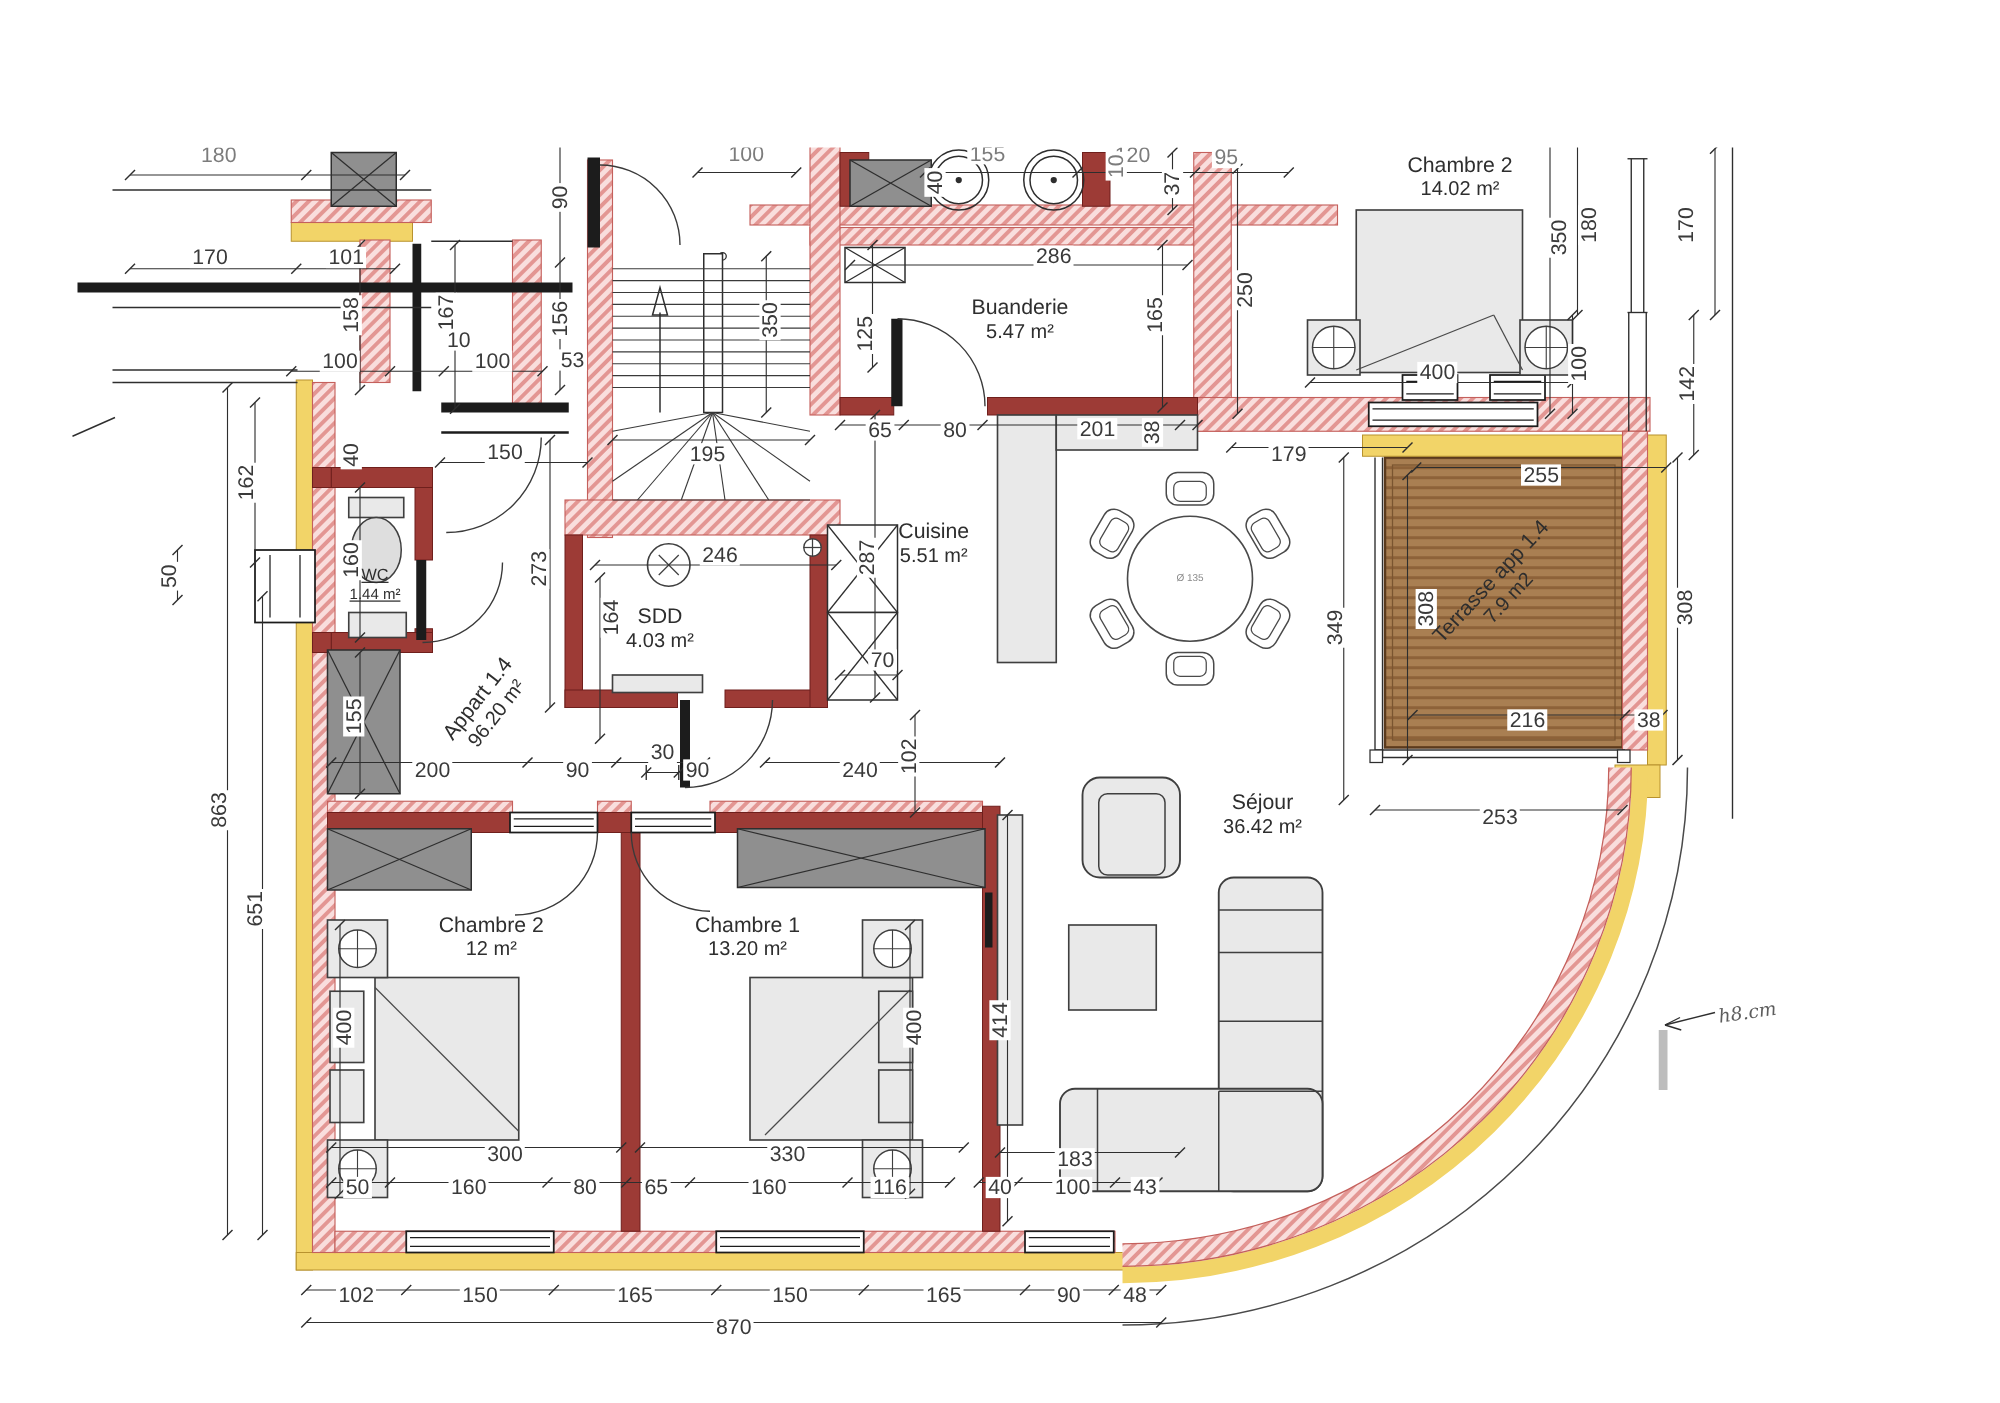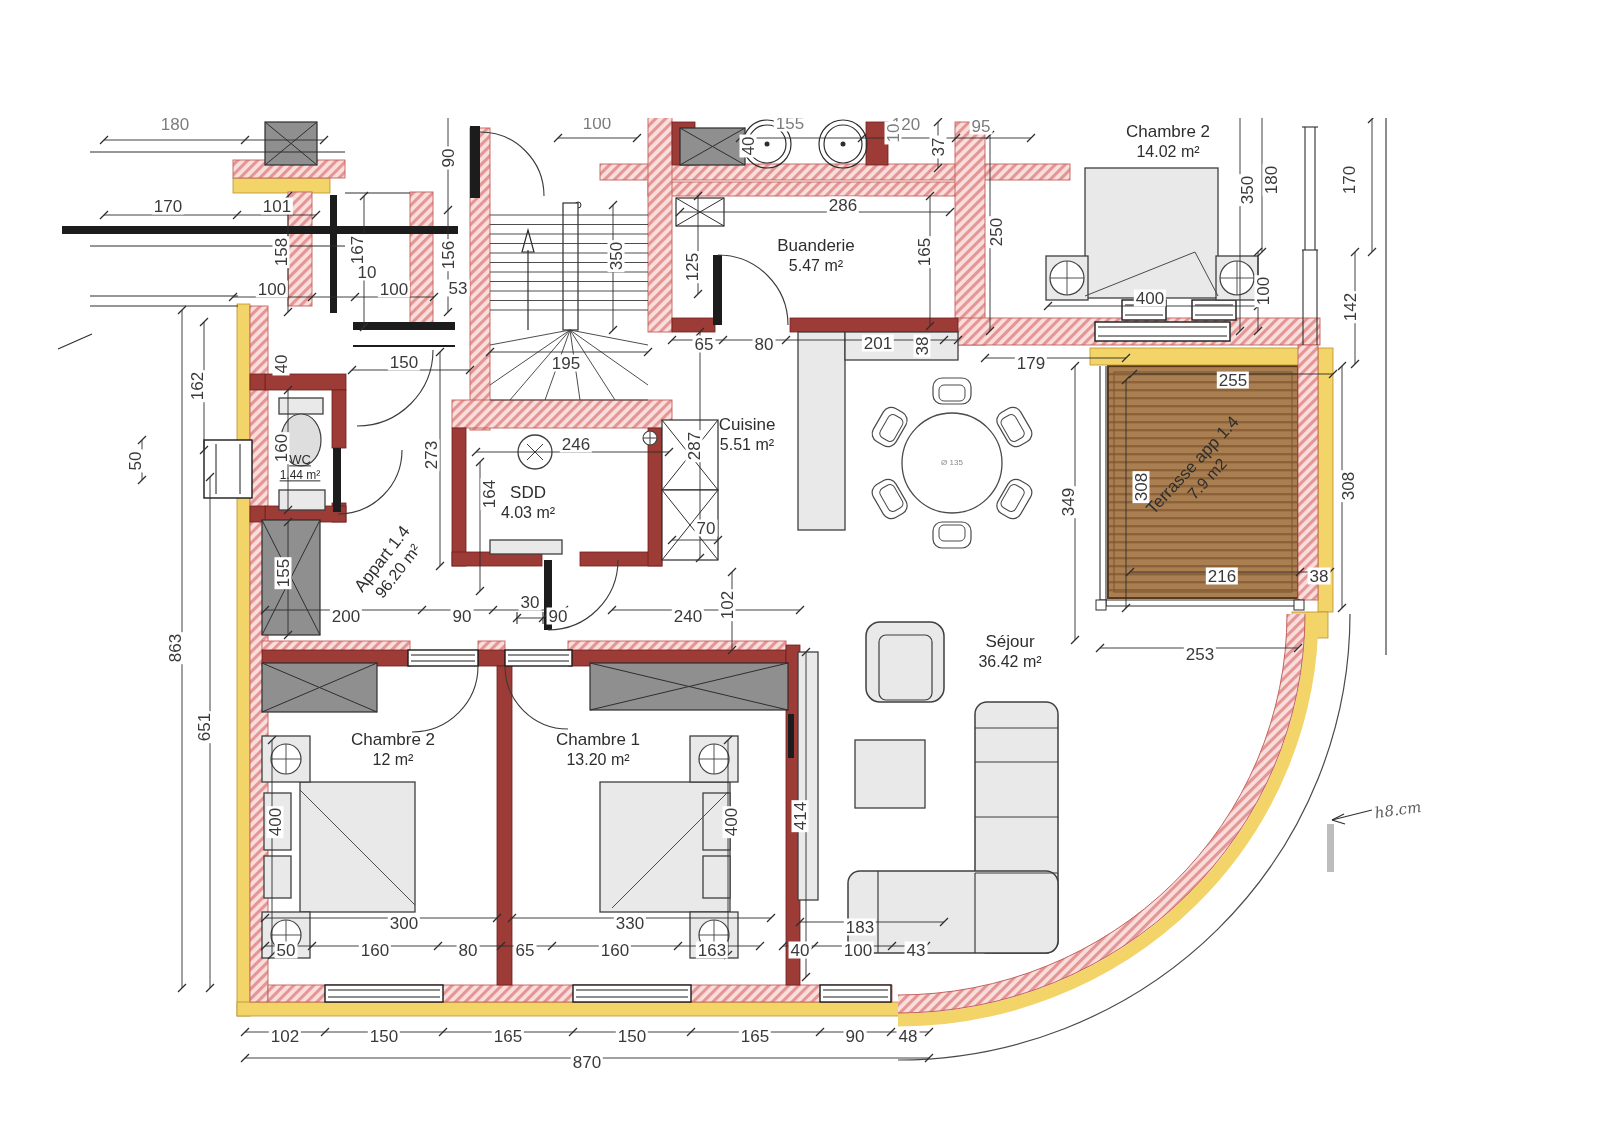--- a/index.html
+++ b/index.html
@@ -586,21 +586,21 @@
       <div class="dim" style="left: 800px; top: 950px; transform: translate(-50%, -50%) rotate(0deg);">40</div>
       <div class="dim" style="left: 858px; top: 950px; transform: translate(-50%, -50%) rotate(0deg);">100</div>
       <div class="dim" style="left: 916px; top: 950px; transform: translate(-50%, -50%) rotate(0deg);">43</div>
       <div class="dim" style="left: 404px; top: 923px; transform: translate(-50%, -50%) rotate(0deg);">300</div>
       <div class="dim" style="left: 630px; top: 923px; transform: translate(-50%, -50%) rotate(0deg);">330</div>
       <div class="dim" style="left: 286px; top: 950px; transform: translate(-50%, -50%) rotate(0deg);">50</div>
       <div class="dim" style="left: 375px; top: 950px; transform: translate(-50%, -50%) rotate(0deg);">160</div>
       <div class="dim" style="left: 468px; top: 950px; transform: translate(-50%, -50%) rotate(0deg);">80</div>
       <div class="dim" style="left: 525px; top: 950px; transform: translate(-50%, -50%) rotate(0deg);">65</div>
       <div class="dim" style="left: 615px; top: 950px; transform: translate(-50%, -50%) rotate(0deg);">160</div>
-      <div class="dim" style="left: 712px; top: 950px; transform: translate(-50%, -50%) rotate(0deg);">163</div>
+      <div class="dim" style="left: 712px; top: 950px; transform: translate(-50%, -50%) rotate(0deg);">116</div>
       <div class="dim" style="left: 275px; top: 822px; transform: translate(-50%, -50%) rotate(-90deg);">400</div>
       <div class="dim" style="left: 731px; top: 822px; transform: translate(-50%, -50%) rotate(-90deg);">400</div>
       <div class="dim" style="left: 285px; top: 1036px; transform: translate(-50%, -50%) rotate(0deg);">102</div>
       <div class="dim" style="left: 384px; top: 1036px; transform: translate(-50%, -50%) rotate(0deg);">150</div>
       <div class="dim" style="left: 508px; top: 1036px; transform: translate(-50%, -50%) rotate(0deg);">165</div>
       <div class="dim" style="left: 632px; top: 1036px; transform: translate(-50%, -50%) rotate(0deg);">150</div>
       <div class="dim" style="left: 755px; top: 1036px; transform: translate(-50%, -50%) rotate(0deg);">165</div>
       <div class="dim" style="left: 855px; top: 1036px; transform: translate(-50%, -50%) rotate(0deg);">90</div>
       <div class="dim" style="left: 908px; top: 1036px; transform: translate(-50%, -50%) rotate(0deg);">48</div>
       <div class="dim" style="left: 587px; top: 1062px; transform: translate(-50%, -50%) rotate(0deg);">870</div>

